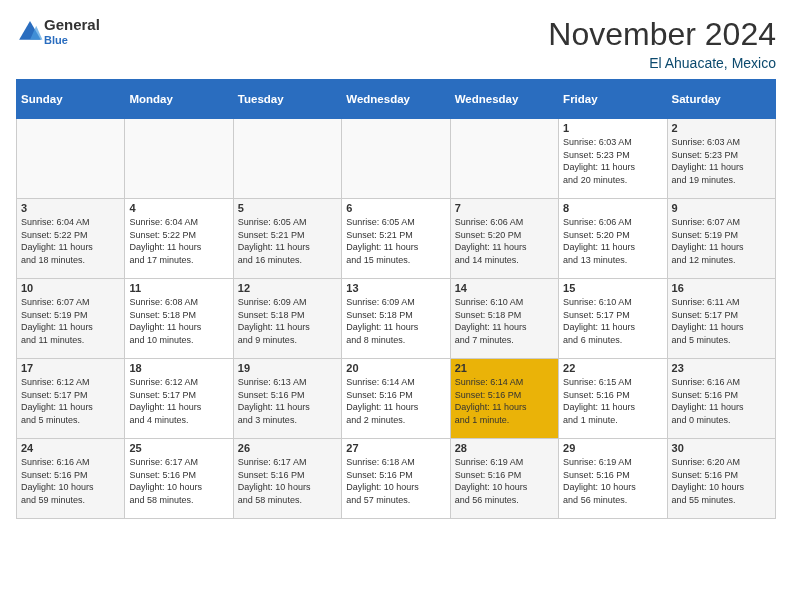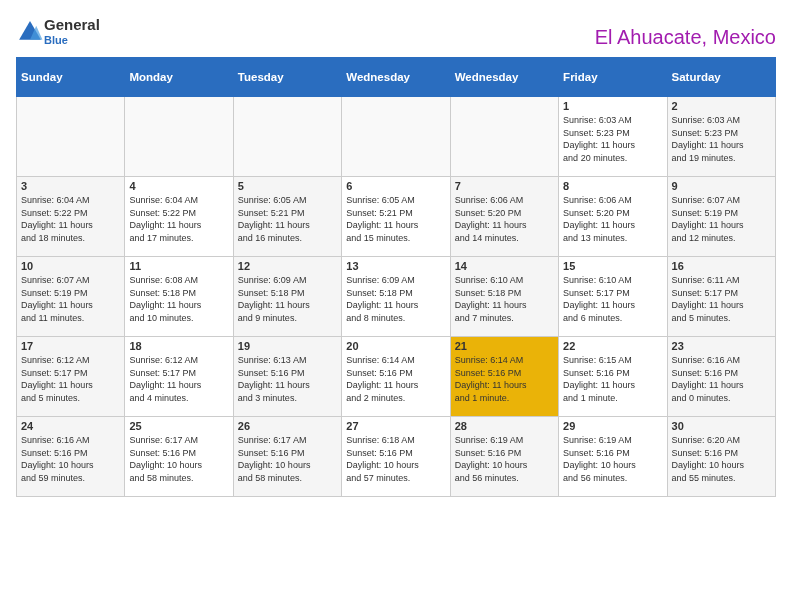--- a/index.html
+++ b/index.html
@@ -35,23 +35,23 @@
     }
     .title-block {
       text-align: right;
     }
     .month-title {
       font-size: 32px;
       color: #333;
       font-weight: 400;
     }
     .location {
-      font-size: 20px;
-      color: #a21caf;
-      margin-top: 10px;
+      font-size: 14px;
+      color: #0c4a6e;
+      margin-top: 2px;
     }
     .calendar {
       width: 100%;
       border-collapse: collapse;
       table-layout: fixed;
     }
     .calendar th {
       background: #2a6dbf;
       color: #fff;
       font-size: 11.5px;
@@ -100,20 +100,21 @@
       <svg class="logo-icon" viewBox="0 0 36 36">
         <polygon points="18,4 32,28 4,28" fill="#2a6dbf"></polygon>
         <polygon points="26,10 34,28 18,28" fill="#4a9de0" opacity="0.7"></polygon>
       </svg>
       <div class="logo-text">
         <div style="color:#333;font-weight:bold;font-size:15px;">General</div>
         <div style="color:#2a6dbf;font-weight:bold;font-size:11px;">Blue</div>
       </div>
     </div>
     <div class="title-block">
+      <div class="month-title">November 2024</div>
       <div class="location">El Ahuacate, Mexico</div>
     </div>
   </div>
 
   <table class="calendar">
     <thead>
       <tr>
       <th>Sunday</th>
           <th>Monday</th>
           <th>Tuesday</th>

